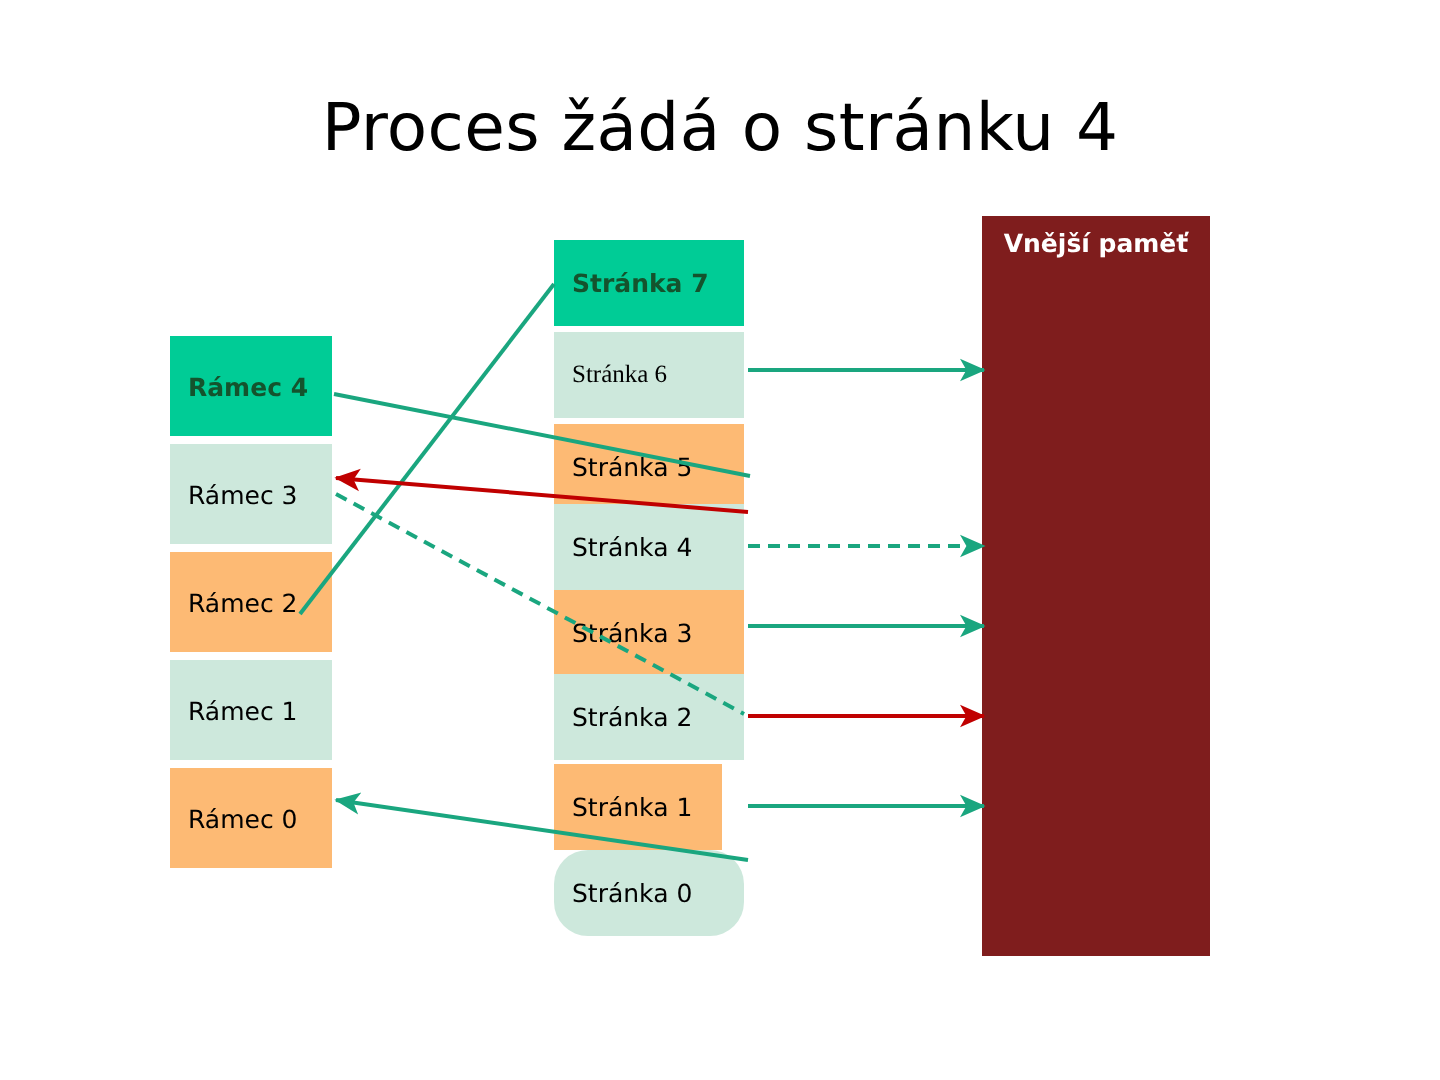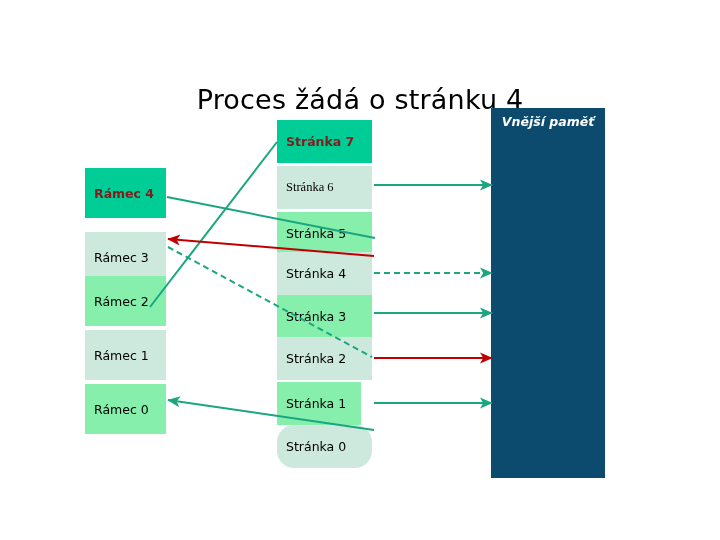--- a/index.html
+++ b/index.html
@@ -18,53 +18,51 @@
     width: 720px;
     height: 540px;
     background: #ffffff;
   }
   #title {
     position: absolute;
     left: 0;
     top: 44px;
     width: 720px;
     text-align: center;
-    font-size: 27px;
+    font-size: 33px;
     font-weight: 400;
     color: #000000;
     letter-spacing: 0.2px;
     white-space: nowrap;
-    margin-top: 40px;
   }
   .box {
     position: absolute;
     box-sizing: border-box;
     display: flex;
     align-items: center;
     padding-left: 9px;
     font-size: 12.5px;
     color: #000000;
     white-space: nowrap;
   }
   .box.active {
     background: #00CC96;
-    color: #7f1d1d;
+    color: #14532d;
     font-weight: bold;
   }
   .box.shade-a { background: #cde8dc; }
-  .box.shade-b { background: #86efac; }
+  .box.shade-b { background: #fdba74; }
 
   #extmem {
     position: absolute;
     left: 491px;
     top: 108px;
     width: 114px;
     height: 370px;
-    background: #0c4a6e;
-    font-style: italic;
+    background: #7f1d1d;
   }
   #extmem-label {
     position: absolute;
     left: 0;
     top: 6px;
     width: 114px;
     text-align: center;
     font-size: 12.5px;
     font-weight: bold;
     color: #ffffff;
@@ -83,21 +81,21 @@
 <body>
 
 <div id="slide">
 
   <div id="title">Proces žádá o stránku 4</div>
 
   <div>
     <div class="box active" style="left:85px; top:168px; width:81px; height:50px;">
       <span>Rámec 4</span>
     </div>
-    <div class="box shade-a" style="left:85px; top:232px; width:81px; height:50px;">
+    <div class="box shade-a" style="left:85px; top:222px; width:81px; height:50px;">
       <span>Rámec 3</span>
     </div>
     <div class="box shade-b" style="left:85px; top:276px; width:81px; height:50px;">
       <span>Rámec 2</span>
     </div>
     <div class="box shade-a" style="left:85px; top:330px; width:81px; height:50px;">
       <span>Rámec 1</span>
     </div>
     <div class="box shade-b" style="left:85px; top:384px; width:81px; height:50px;">
       <span>Rámec 0</span>

